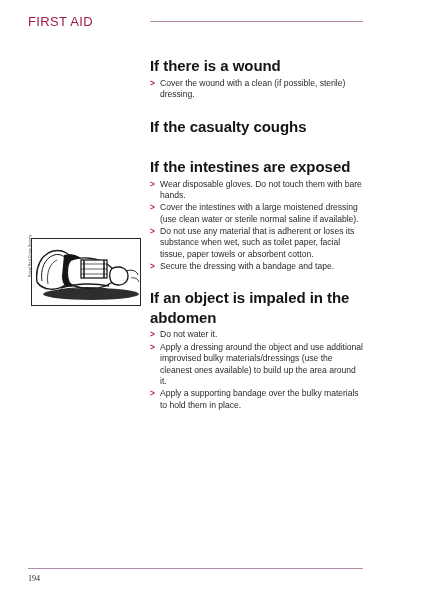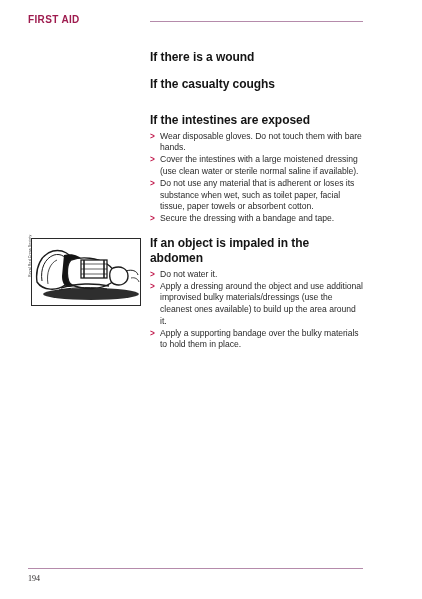--- a/index.html
+++ b/index.html
@@ -14,22 +14,22 @@
     overflow: hidden;
     font-family: "Liberation Sans", sans-serif;
     color: #231f20;
   }
 
   
   .running-head {
     position: absolute;
     left: 28px;
     top: 14px;
-    font-size: 10px;
-    font-weight: bold;
+    font-size: 13px;
+    font-weight: normal;
     letter-spacing: 0.35px;
     color: #9e1b4e;
     text-transform: uppercase;
   }
 
   .rule-top {
     position: absolute;
     left: 150px;
     top: 21px;
     width: 213px;
@@ -76,22 +76,22 @@
     position: absolute;
     left: 150px;
     top: 40px;
     width: 214px;
   }
 
   .section { margin-bottom: 0; }
   .section + .section { margin-top: 11px; }
 
   h2.section-heading {
-    margin: 10px 0 2px 0;
-    font-size: 12px;
+    margin: 16px 0 2px 0;
+    font-size: 15px;
     font-weight: bold;
     line-height: 1.3;
     color: #141414;
     letter-spacing: -0.05px;
   }
 
   ul.bullet-list {
     margin: 0;
     padding: 0;
     list-style: none;
@@ -174,20 +174,21 @@
       <path d="M100 40 C104 39 107 41 108 44" fill="none" stroke="#1c1c1c" stroke-width="0.8"></path>
     </svg>
   </div>
 </div>
 
 <div class="content">
 
   <div class="section">
     <h2 class="section-heading">If there is a wound</h2>
     <ul class="bullet-list">
+      <li>Cover the wound with a clean (if possible, sterile) dressing.</li>
     </ul>
   </div>
 
   <div class="section">
     <h2 class="section-heading">If the casualty coughs</h2>
   </div>
 
   <div class="section" style="margin-top:21px;">
     <h2 class="section-heading">If the intestines are exposed</h2>
     <ul class="bullet-list">

